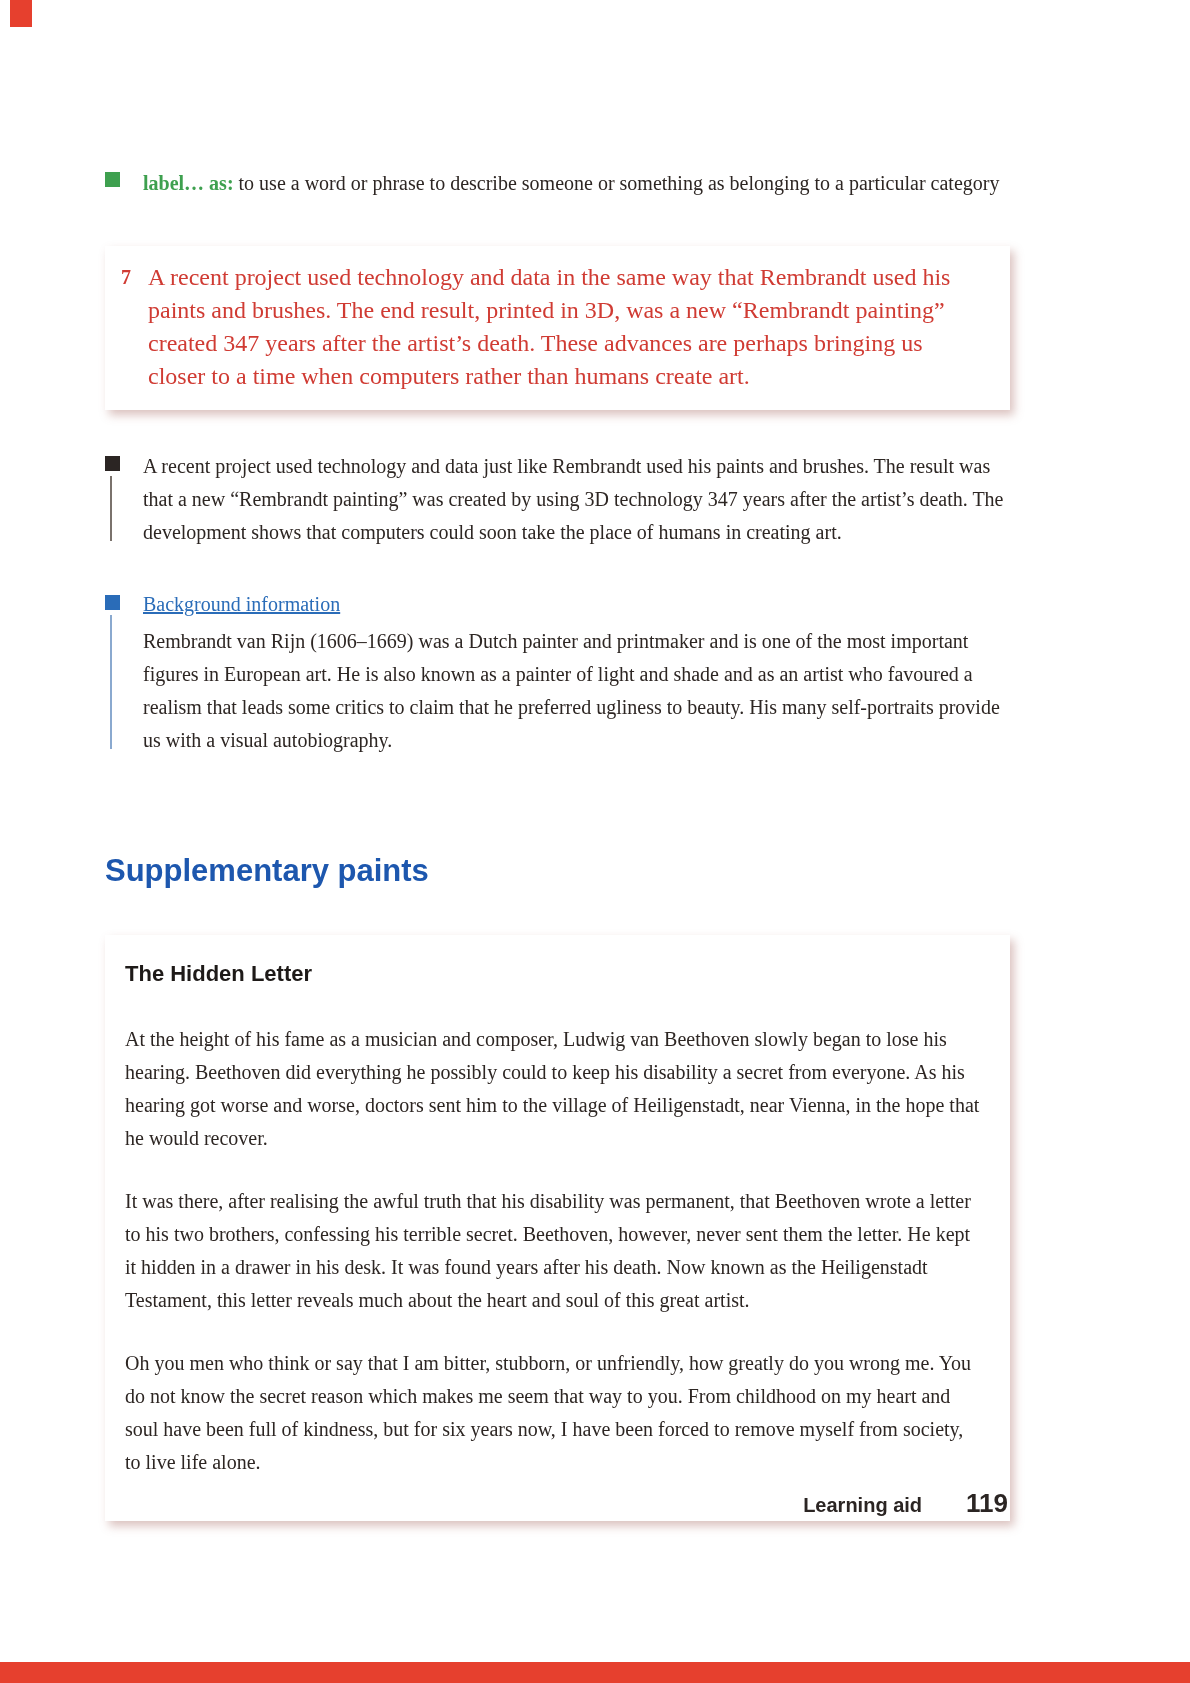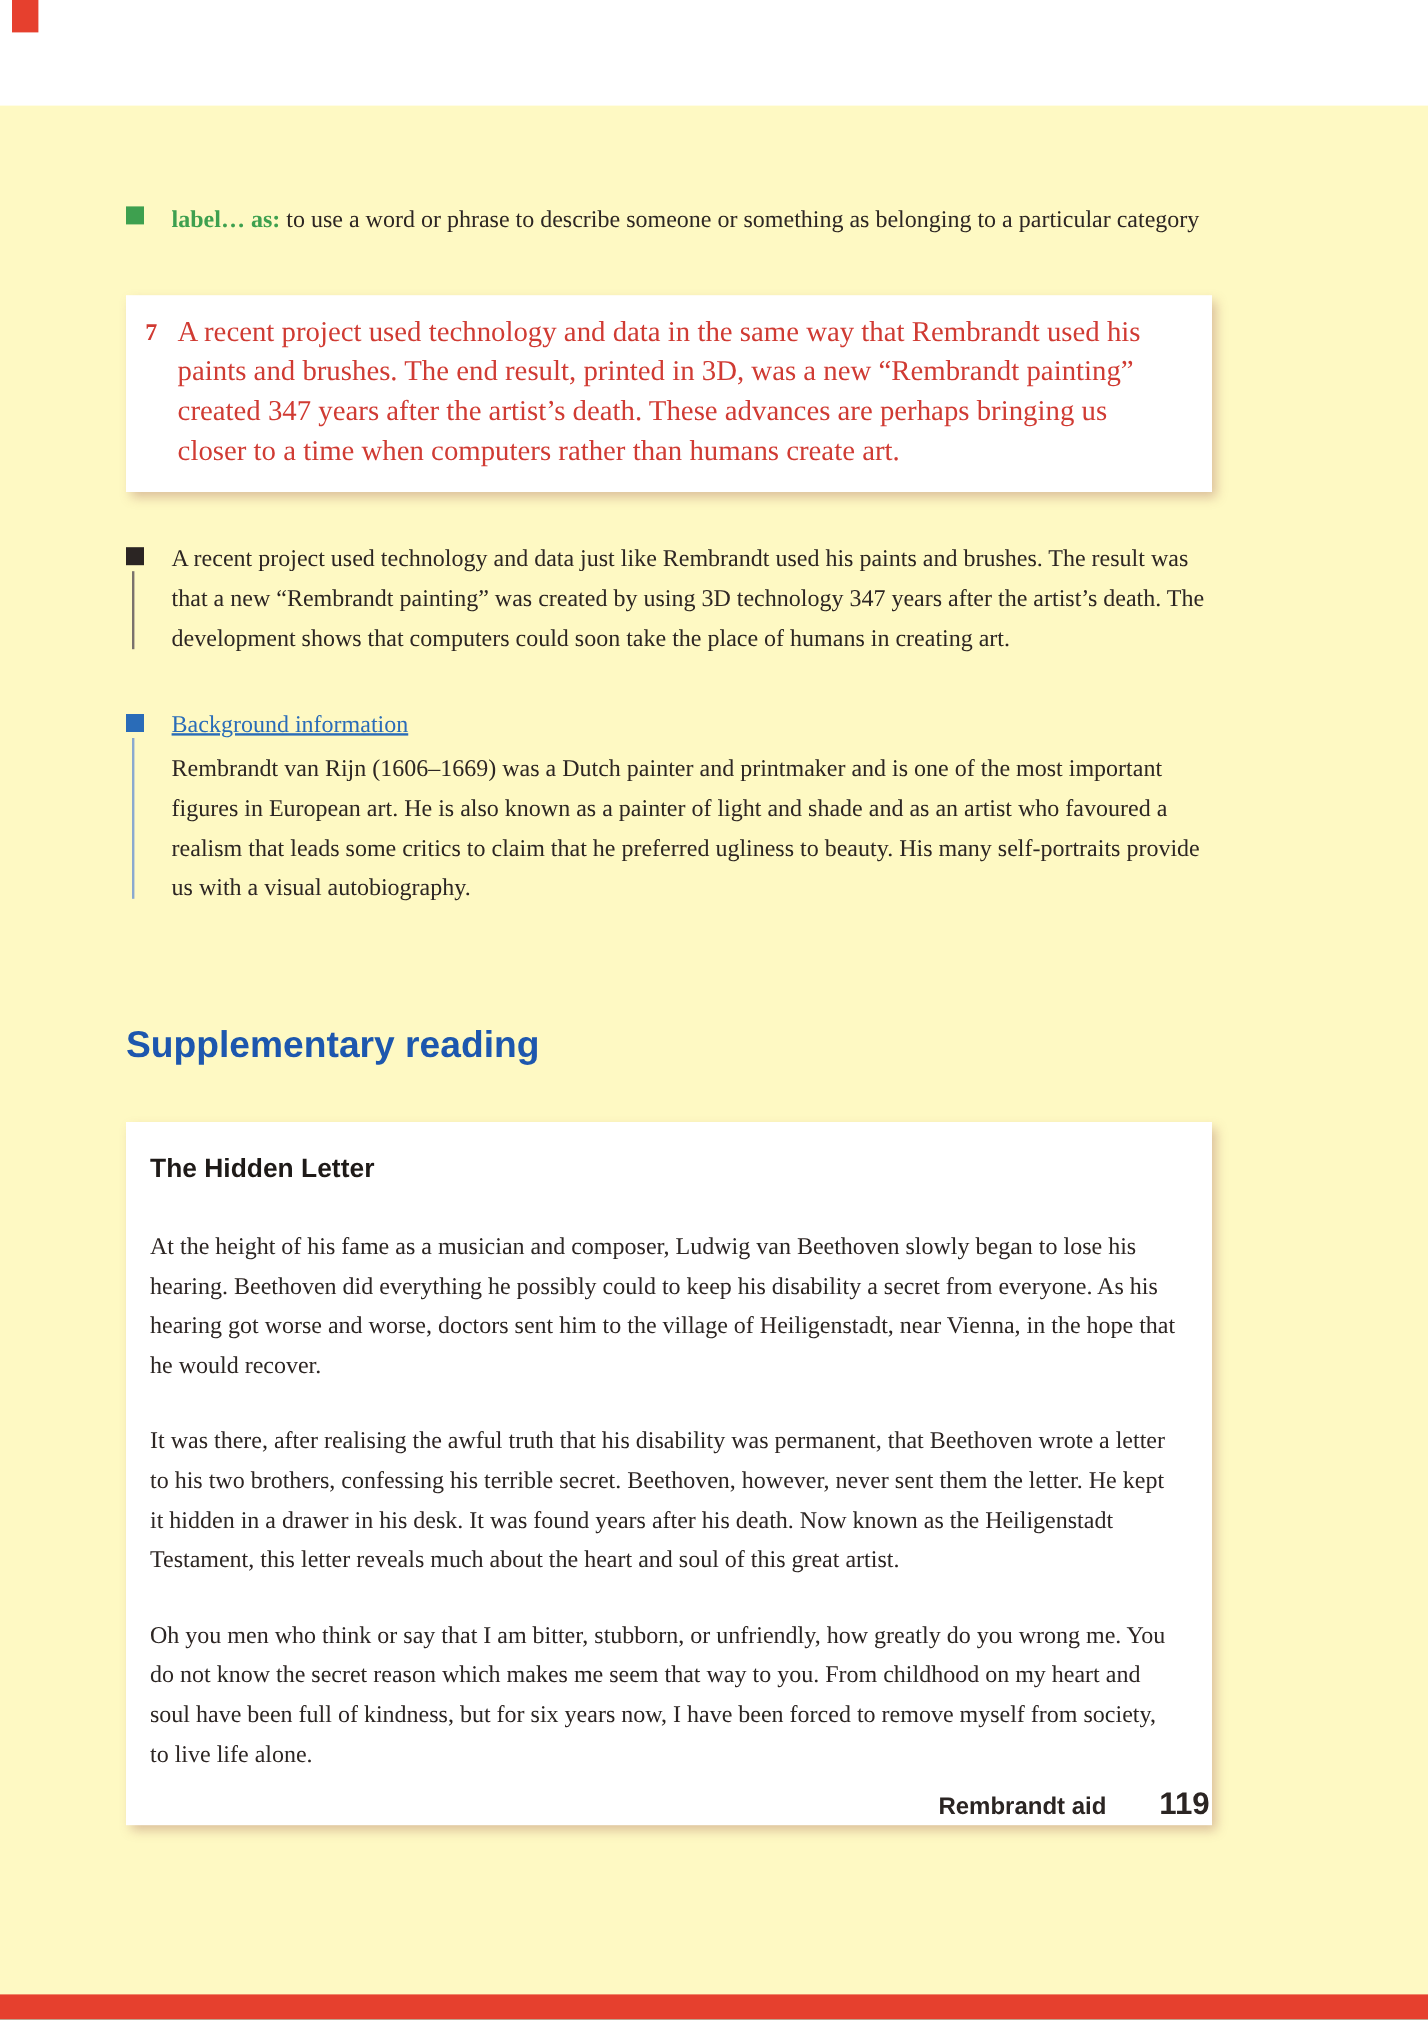--- a/index.html
+++ b/index.html
@@ -1,21 +1,21 @@
 <!DOCTYPE html>
 <html><head>
 <meta charset="utf-8">
 <style>
   * { margin:0; padding:0; box-sizing:border-box; }
   html,body { background:#888; }
   .page {
     position:relative;
     width:1190px; height:1683px;
     margin:0 auto;
-    background:#fef9c3;
+    background:#ffffff;
     font-family:"Liberation Serif", serif;
     color:#2d2623;
     overflow:hidden;
   }
   .top-strip { position:relative; height:88px; background:#ffffff; }
   .corner-tab { position:absolute; left:10px; top:0; width:22px; height:27px; background:#e6402e; }
 
   .content { padding:78px 180px 0 105px; }
 
   
@@ -112,31 +112,31 @@
       <div class="marker">
         <span class="sq blue"></span>
         <span class="vline blue"></span>
       </div>
       <div class="body">
         <div class="bg-head">Background information</div>
         <p class="para">Rembrandt van Rijn (1606–1669) was a Dutch painter and printmaker and is one of the most important figures in European art. He is also known as a painter of light and shade and as an artist who favoured a realism that leads some critics to claim that he preferred ugliness to beauty. His many self-portraits provide us with a visual autobiography.</p>
       </div>
     </div>
 
-    <h1 class="supp-head">Supplementary reading</h1>
+    <h1 class="supp-head">Supplementary paints</h1>
 
     <div class="whitebox reading-box">
       <div class="reading-title">The Hidden Letter</div>
       <p class="reading-para italic">At the height of his fame as a musician and composer, Ludwig van Beethoven slowly began to lose his hearing. Beethoven did everything he possibly could to keep his disability a secret from everyone. As his hearing got worse and worse, doctors sent him to the village of Heiligenstadt, near Vienna, in the hope that he would recover.</p>
       <p class="reading-para italic">It was there, after realising the awful truth that his disability was permanent, that Beethoven wrote a letter to his two brothers, confessing his terrible secret. Beethoven, however, never sent them the letter. He kept it hidden in a drawer in his desk. It was found years after his death. Now known as the Heiligenstadt Testament, this letter reveals much about the heart and soul of this great artist.</p>
       <p class="reading-para">Oh you men who think or say that I am bitter, stubborn, or unfriendly, how greatly do you wrong me. You do not know the secret reason which makes me seem that way to you. From childhood on my heart and soul have been full of kindness, but for six years now, I have been forced to remove myself from society, to live life alone.</p>
     </div>
 
   </div>
 
   <div class="footer">
-    <span class="lbl">Rembrandt aid</span>
+    <span class="lbl">Learning aid</span>
     <span class="num">119</span>
   </div>
 
   <div class="bottom-bar"></div>
 
 </div>
 
 </body></html>

